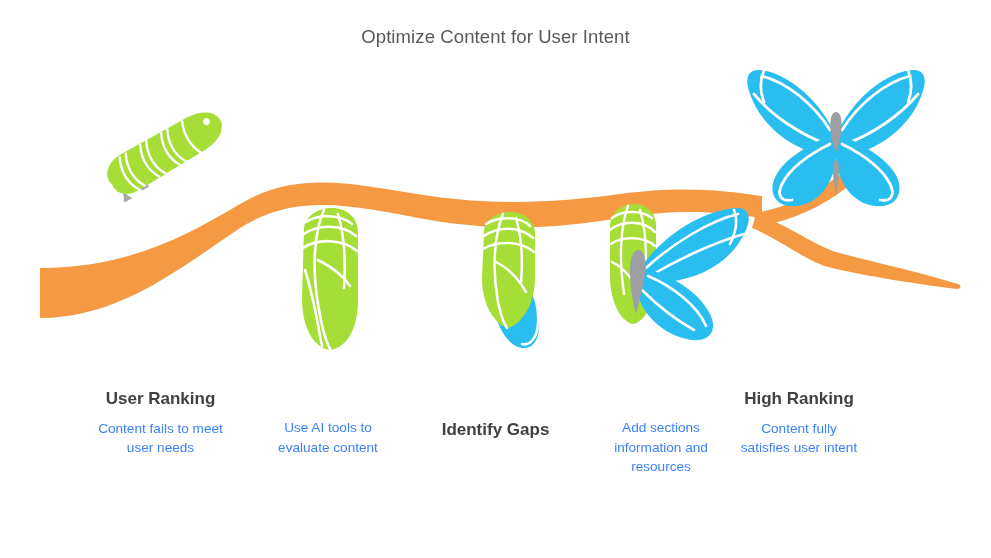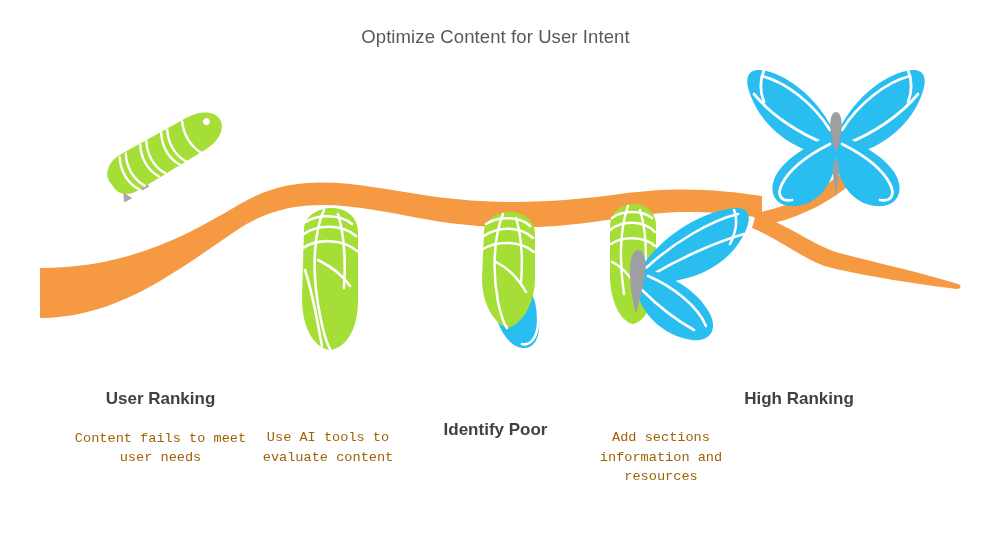--- a/index.html
+++ b/index.html
@@ -44,25 +44,24 @@
   .stage-title {
     font-size: 17px;
     font-weight: bold;
     color: #414042;
     line-height: 1.28;
     margin: 0;
     white-space: pre-line;
   }
   .stage-desc {
     font-size: 13.6px;
-    color: #a16207;
+    color: #3b82f6;
     line-height: 1.45;
-    margin: 19px 0 0 0;
+    margin: 9px 0 0 0;
     white-space: pre-line;
-    font-family: Liberation Mono, monospace;
   }
   .cap-0 { left: 63px;  top: 388px; width: 195px; }
   .cap-1 { left: 230px; top: 409px; width: 196px; }
   .cap-2 { left: 398px; top: 419px; width: 195px; }
   .cap-3 { left: 581px; top: 409px; width: 160px; }
   .cap-4 { left: 701px; top: 388px; width: 196px; }
 </style>
 </head>
 <body>
 
@@ -225,26 +224,28 @@
     <div class="stage-desc">Content fails to meet
 user needs</div>
   </div>
 
   <div class="stage-caption cap-1">
     <div class="stage-desc">Use AI tools to
 evaluate content</div>
   </div>
 
   <div class="stage-caption cap-2">
-    <div class="stage-title">Identify Poor</div>
+    <div class="stage-title">Identify Gaps</div>
   </div>
 
   <div class="stage-caption cap-3">
     <div class="stage-desc">Add sections
 information and
 resources</div>
   </div>
 
   <div class="stage-caption cap-4">
     <div class="stage-title">High Ranking</div>
+    <div class="stage-desc">Content fully
+satisfies user intent</div>
   </div>
 
 </div>
 
 </body></html>

